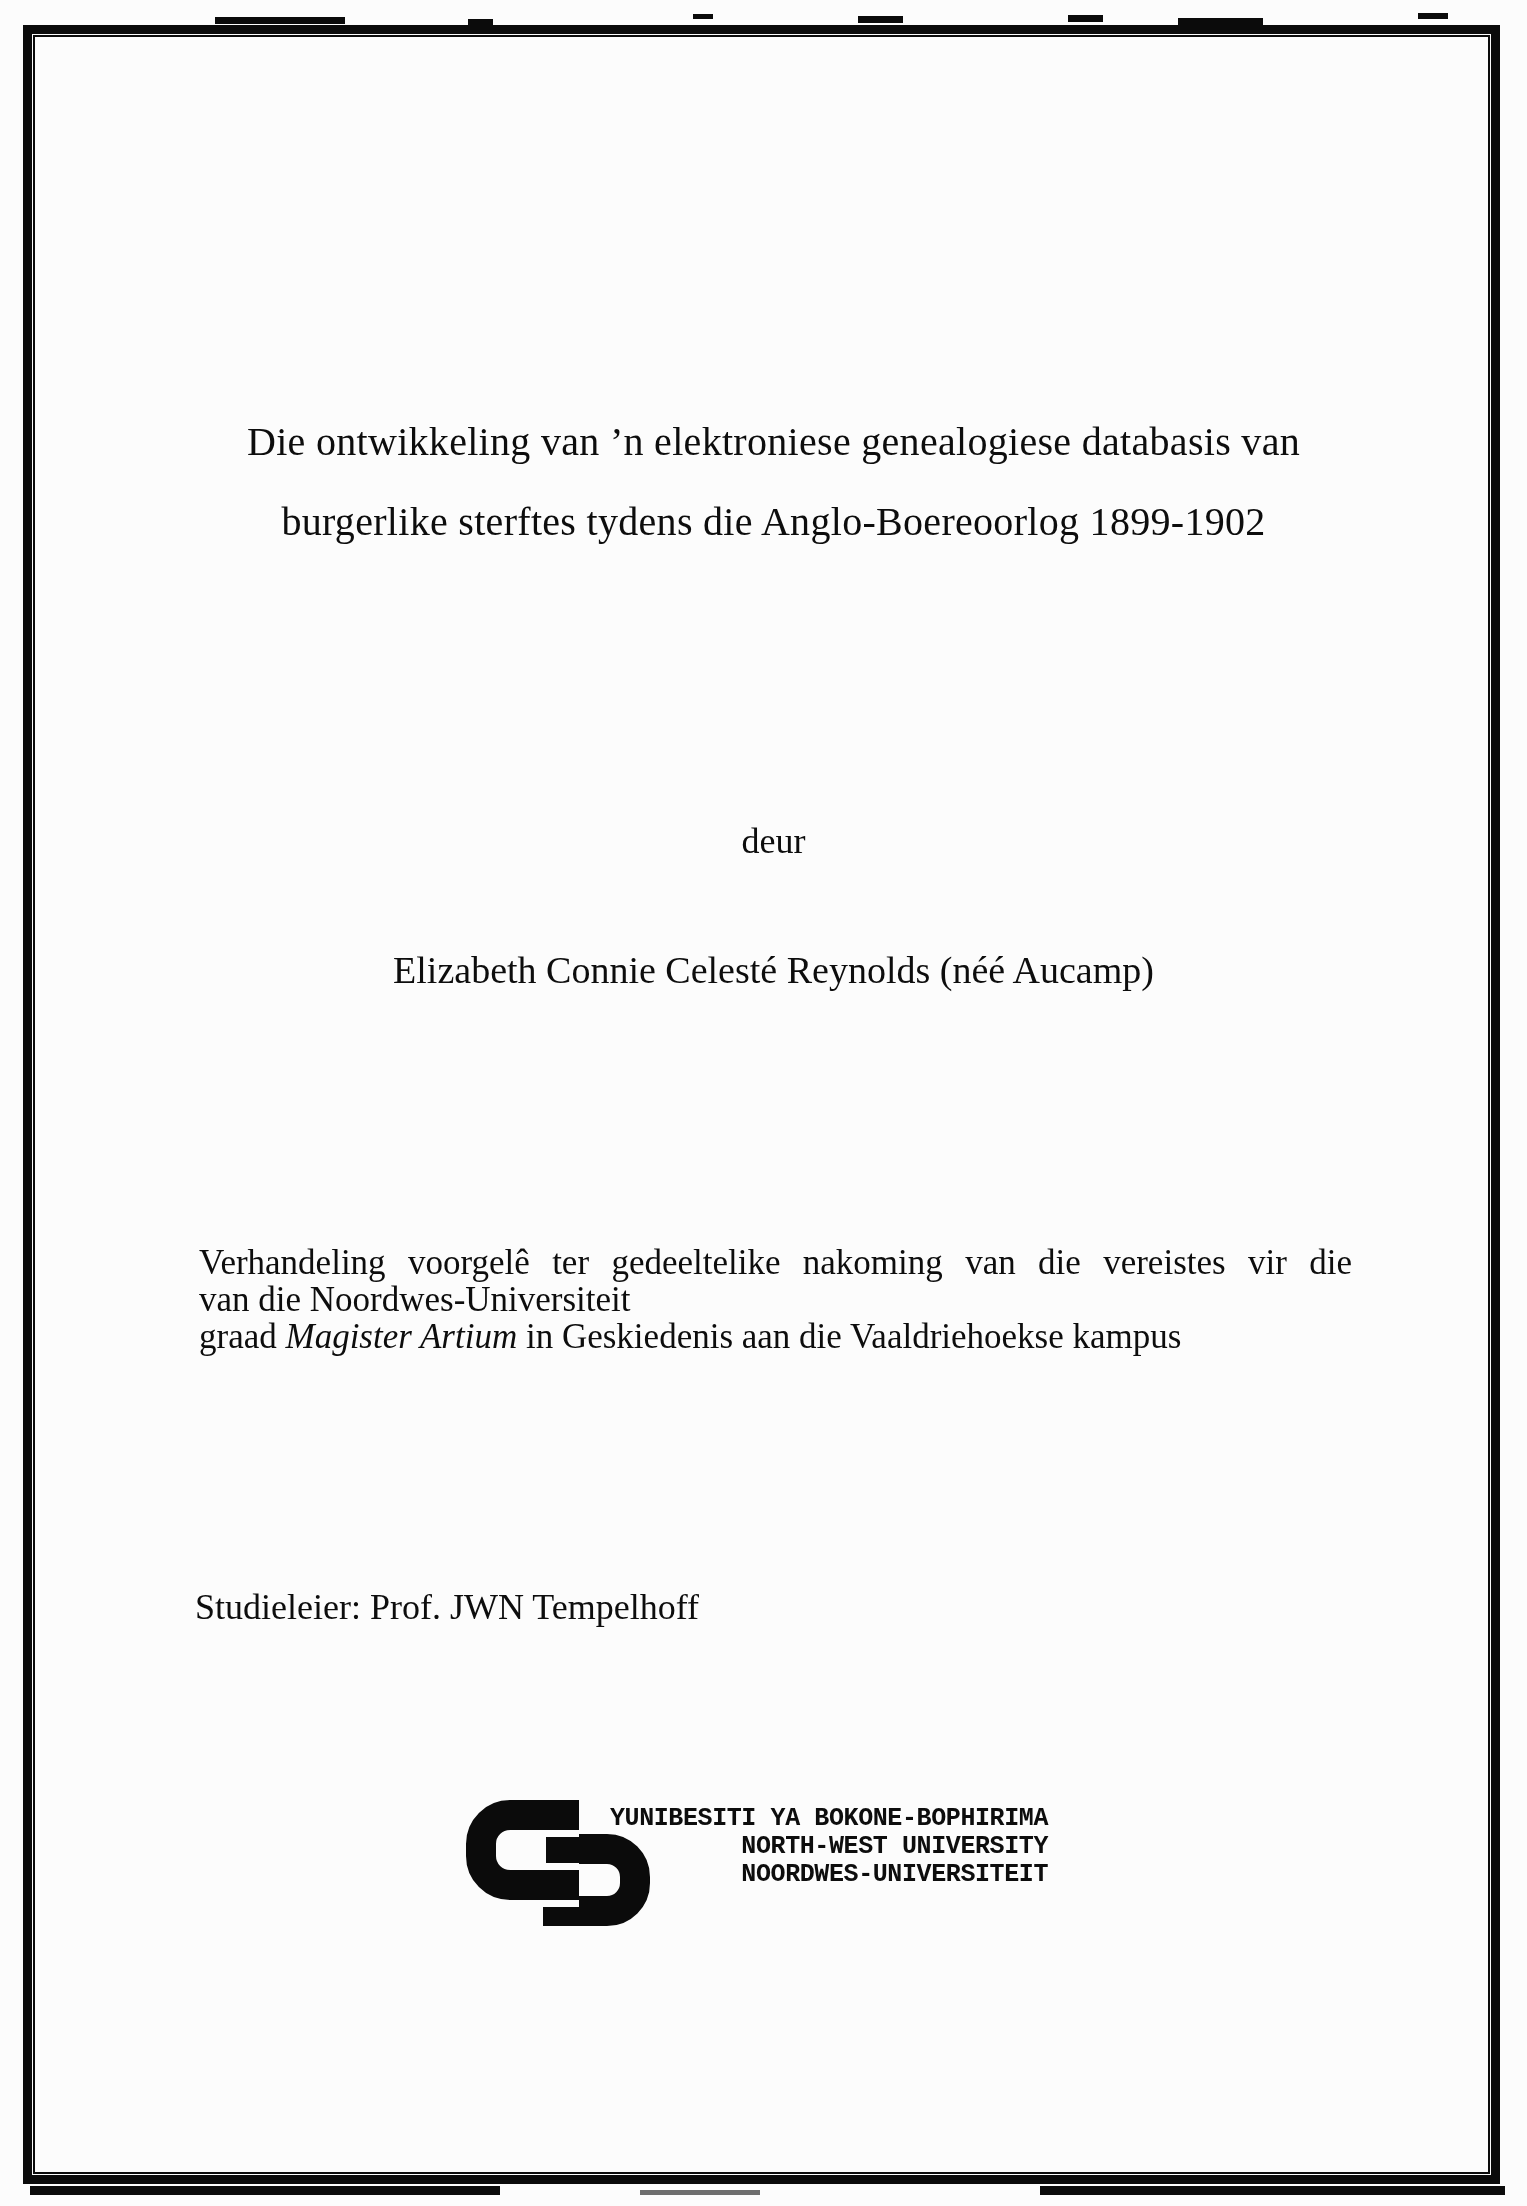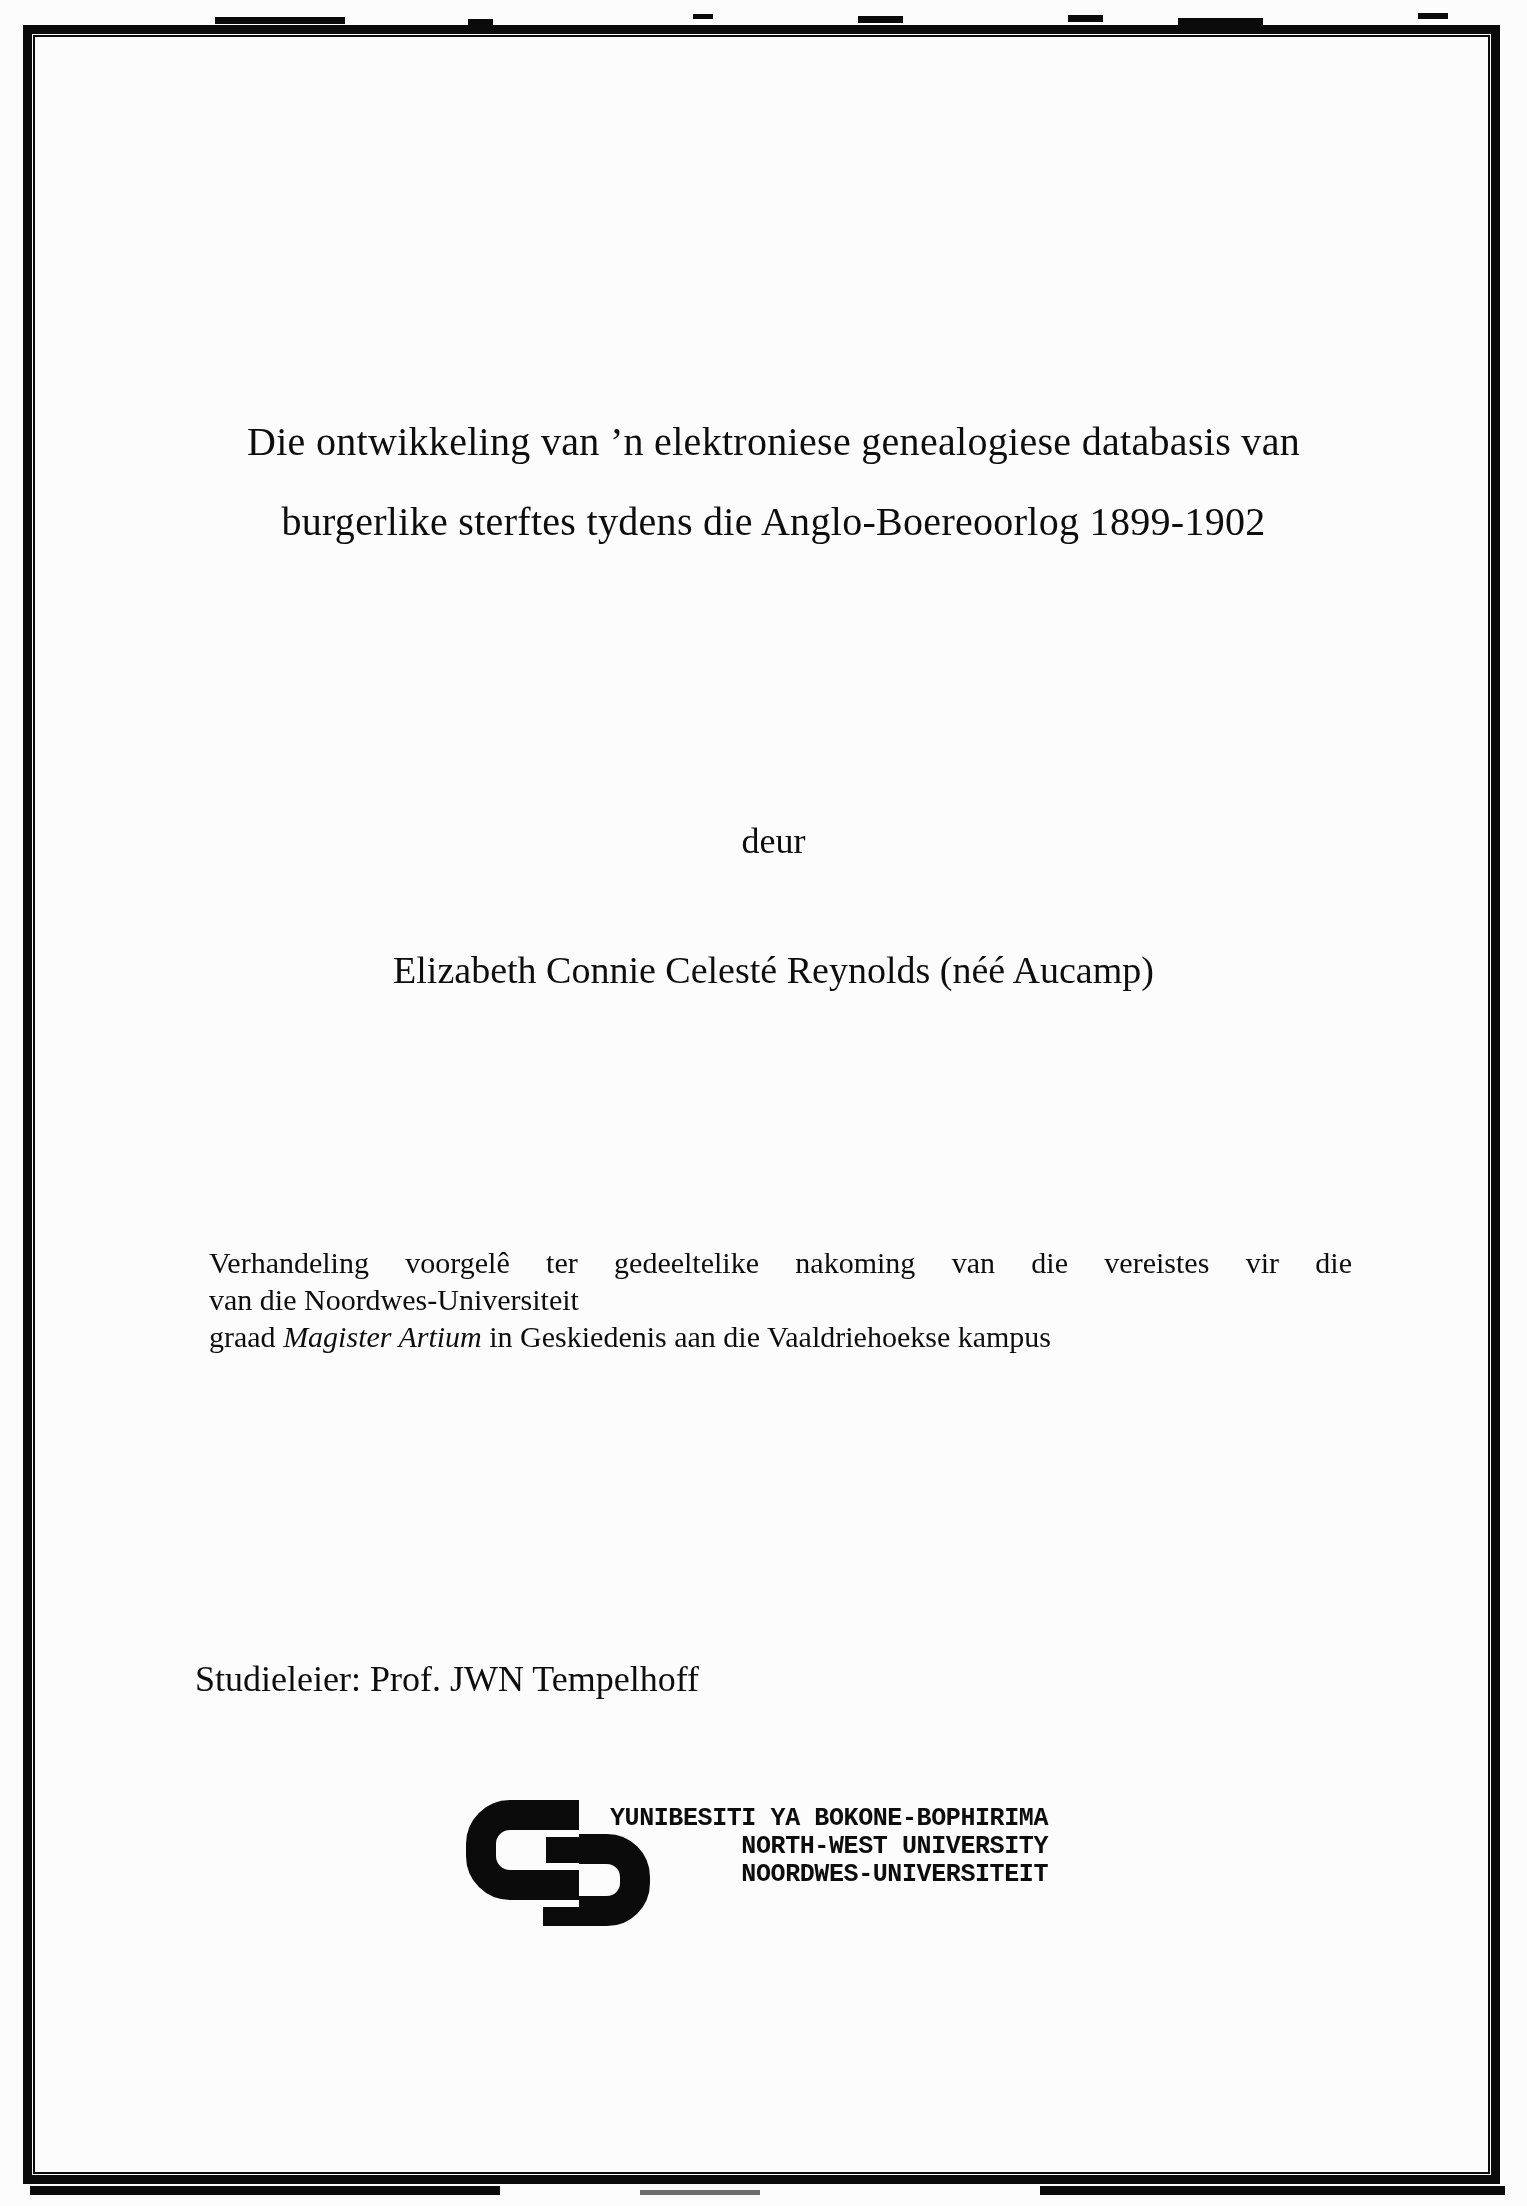--- a/index.html
+++ b/index.html
@@ -45,30 +45,30 @@
     text-align:center;
     font-size:36px;line-height:44px;
   }
   .author{
     position:absolute;left:0;right:0;top:930px;
     text-align:center;
     font-size:38px;line-height:48px;
     white-space:nowrap;
   }
   .degree{
-    position:absolute;left:14px;right:0;top:1228px;
-    font-size:30px;line-height:37px;
+    position:absolute;left:4px;right:0;top:1228px;
+    font-size:35px;line-height:37px;
   }
   .degree .just{
     text-align:justify;
     text-align-last:justify;
   }
   .degree em{font-style:italic;}
   .supervisor-block{
-    position:absolute;left:0;top:1643px;
+    position:absolute;left:0;top:1571px;
     font-size:36px;line-height:40px;
     white-space:nowrap;
   }
   
   .logo-mark{
     position:absolute;left:463px;top:1797px;
     width:192px;height:132px;
   }
   .logo-text{
     position:absolute;left:600px;top:1805px;width:448px;

